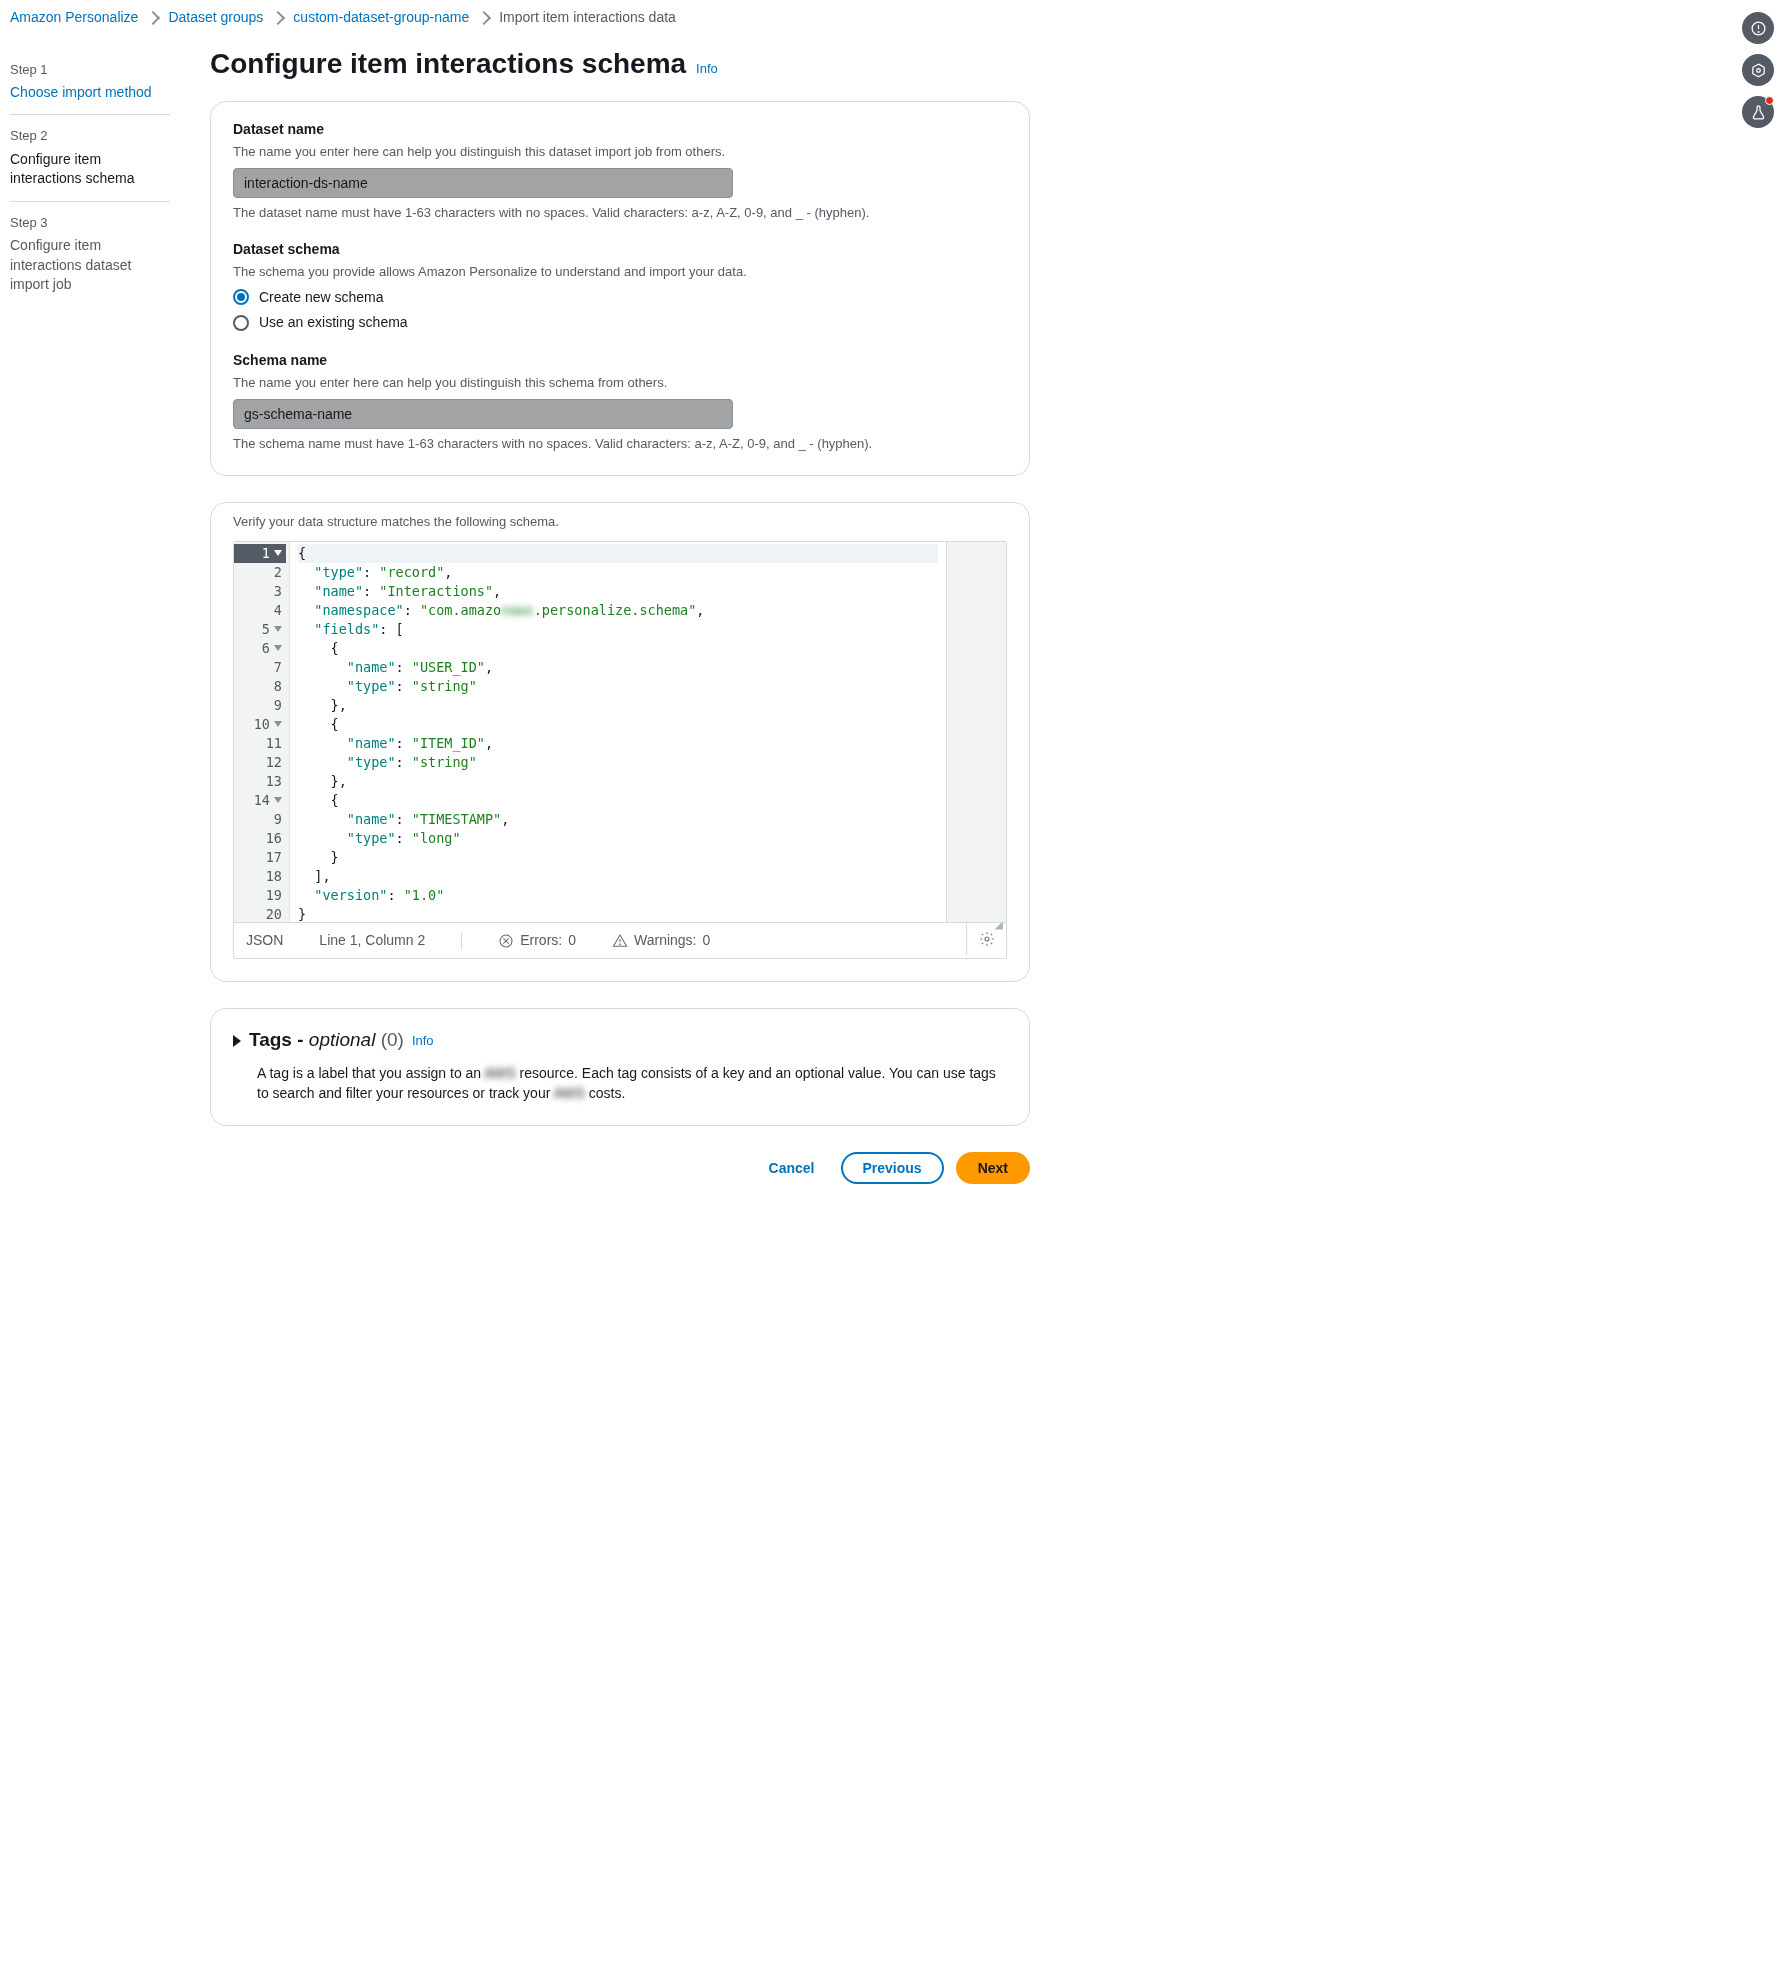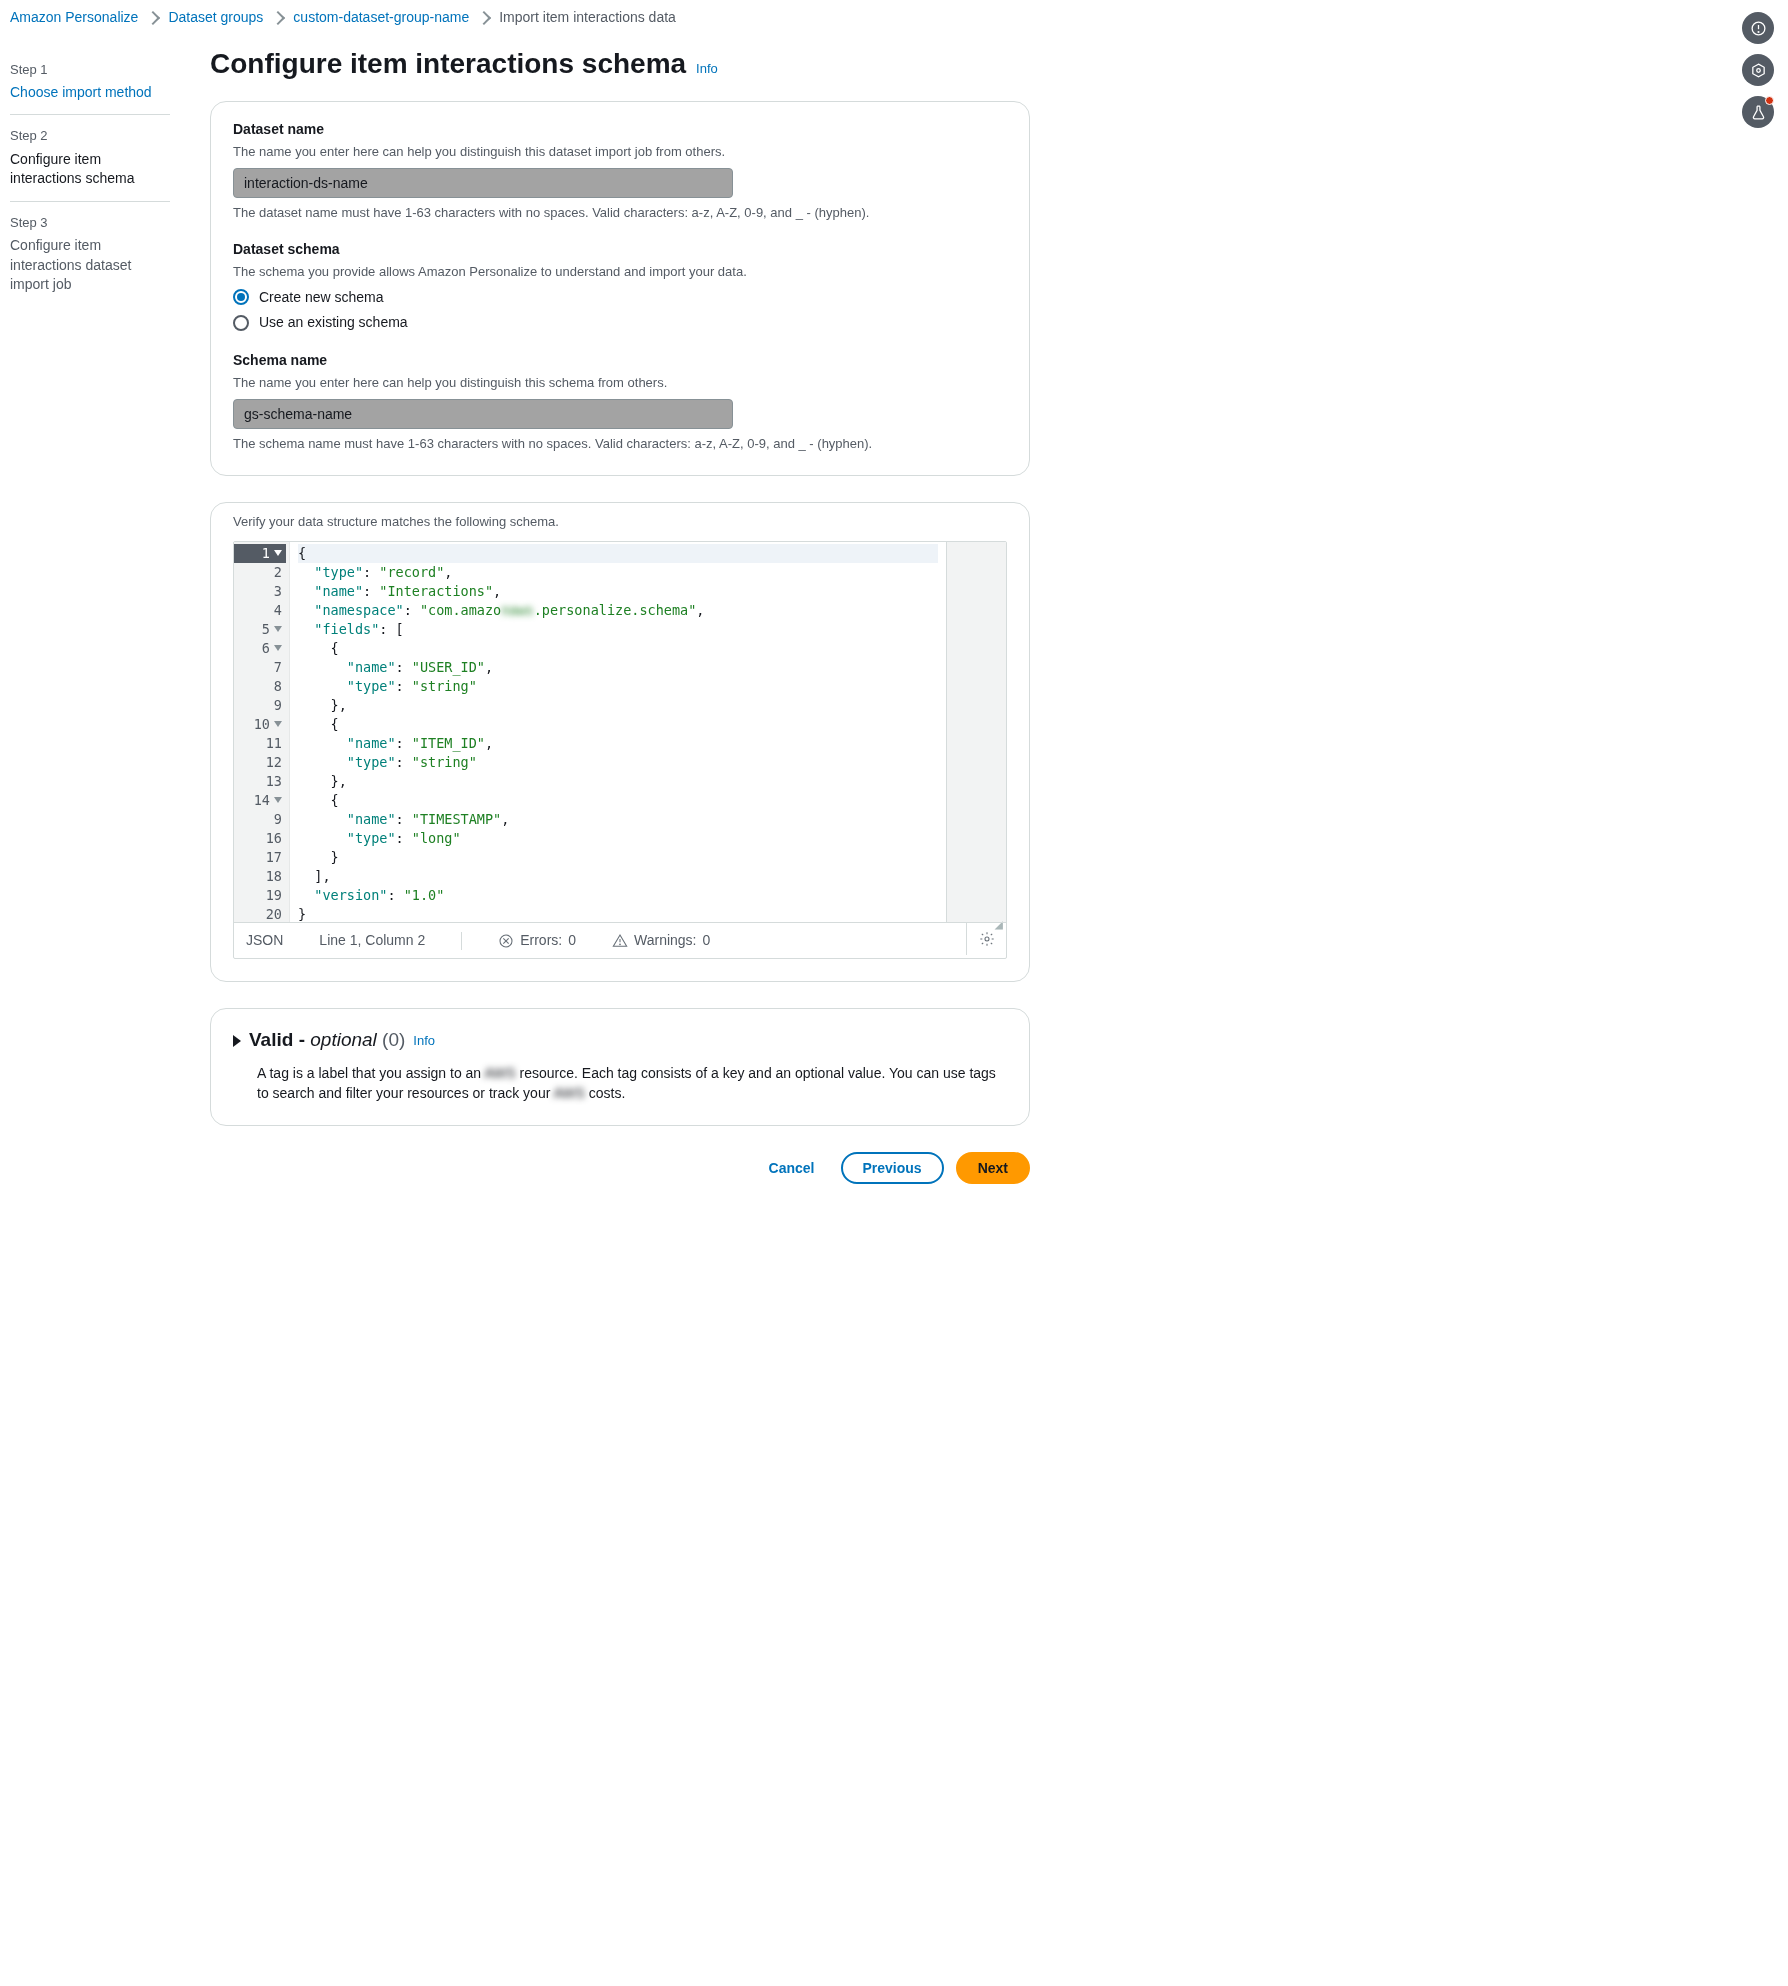--- a/index.html
+++ b/index.html
@@ -327,21 +327,21 @@
               </svg>
           </div>
         </div>
       </div>
     </section>
 
     <section class="panel">
       <div class="tags-header">
         <span class="disclosure"></span>
         <span class="tags-title">
-          <span>Valid - </span><span class="opt">optional</span>
+          <span>Tags - </span><span class="opt">optional</span>
           <span class="count">(0)</span>
         </span>
         <a class="info-link">Info</a>
       </div>
       <div class="tags-desc">
         <span>A tag is a label that you assign to an </span><span class="blur">AWS</span><span> resource. Each tag consists of a key and an optional value. You can use tags to search and filter your resources or track your </span><span class="blur">AWS</span><span> costs.</span>
       </div>
     </section>
 
     <div class="actions">

